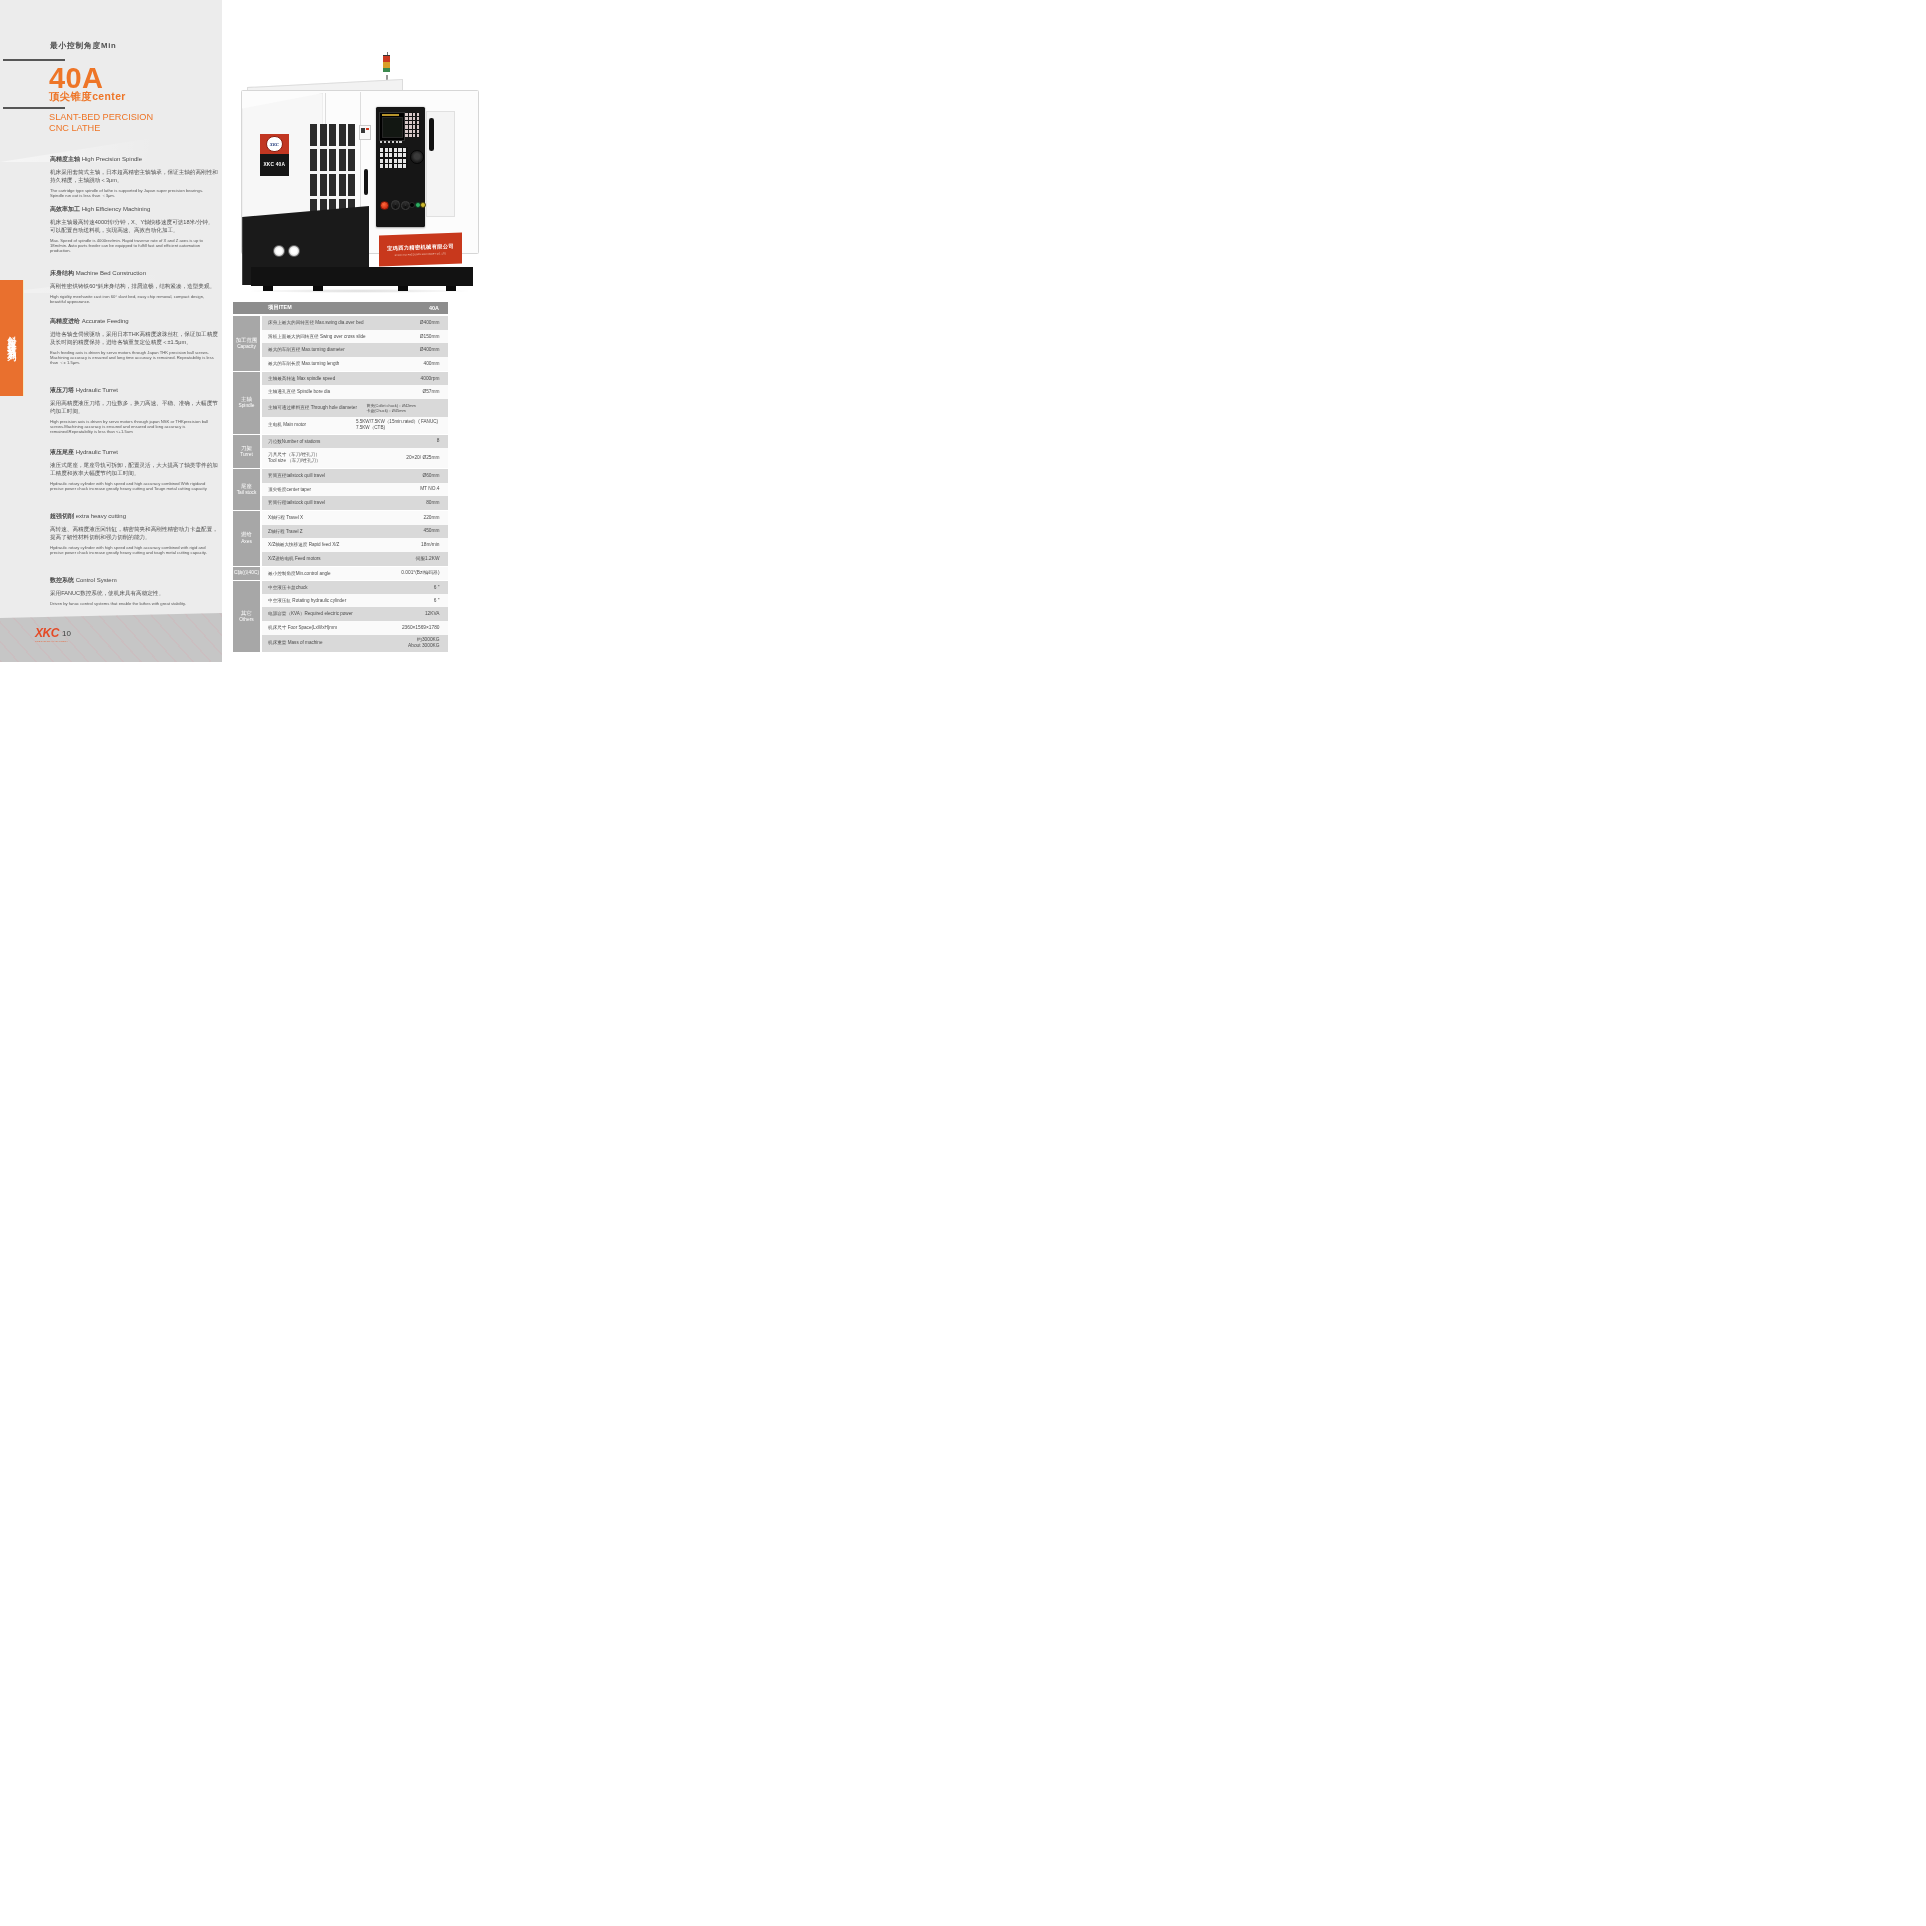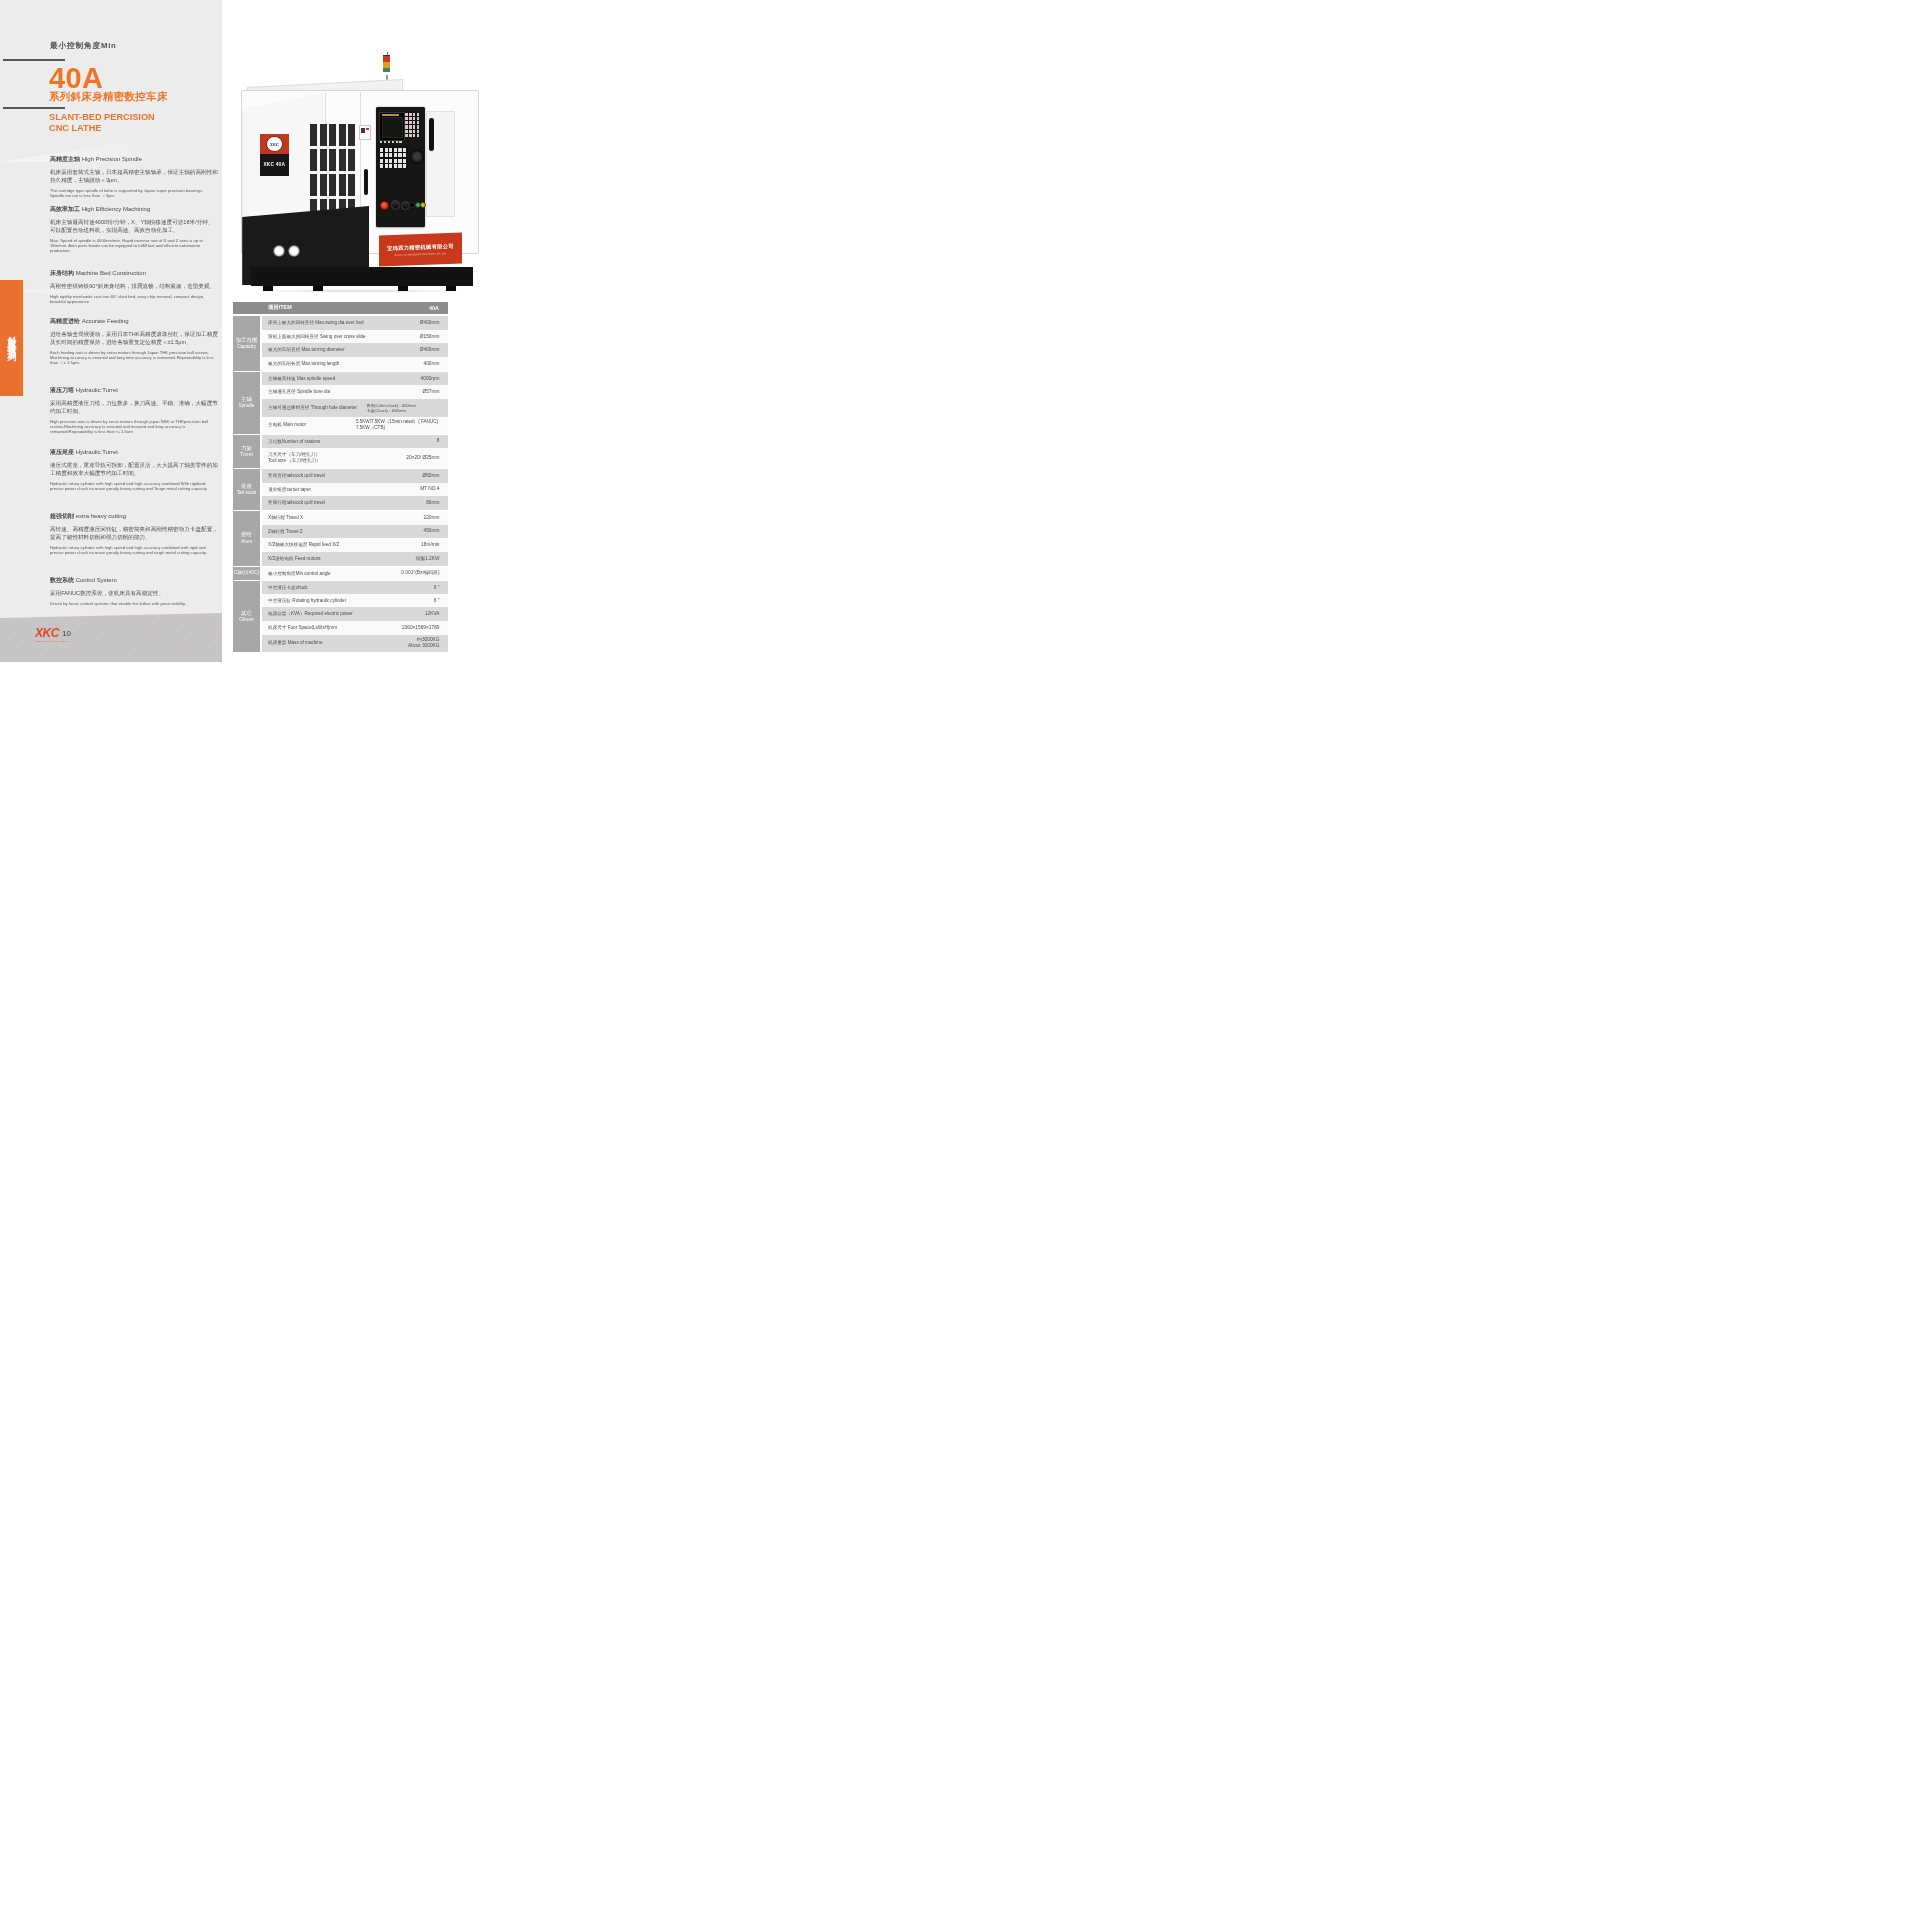--- a/index.html
+++ b/index.html
@@ -24,21 +24,21 @@
   .series-tab{position:absolute;left:0;top:280px;width:23px;height:116px;background:#e9702e;
     border-right:1.2px solid #f3e8c2;display:flex;align-items:center;justify-content:center;}
   .series-tab span{writing-mode:vertical-rl;text-orientation:upright;color:#ffffff;
     font-size:8.9px;letter-spacing:2.7px;font-weight:bold;}
   
   .kicker{position:absolute;left:50px;top:41px;font-size:7.7px;letter-spacing:0.8px;color:#4f4f4f;font-weight:bold;}
   .rule{position:absolute;left:3.1px;width:62px;height:1.9px;background:#565656;}
   .rule1{top:59px;} .rule2{top:107px;}
   .model-big{position:absolute;left:49px;top:64px;font-size:29px;font-weight:bold;color:#ee7527;line-height:1;letter-spacing:0.4px;}
   .series-cn{position:absolute;left:49px;top:90px;font-size:10.4px;font-weight:bold;color:#ee7527;letter-spacing:0.4px;}
-  .series-en{position:absolute;left:49px;top:112px;font-size:9.2px;font-weight:bold;color:#ee7527;line-height:1.22;white-space:pre-line;}
+  .series-en{position:absolute;left:49px;top:112px;font-size:9.2px;font-weight:normal;color:#ee7527;line-height:1.22;white-space:pre-line;}
   
   .section{position:absolute;left:50px;width:168px;}
   .section h3{margin:0 0 4.2px 0;font-size:6px;color:#4a4a4a;}
   .section h3 .h-cn{font-weight:bold;}
   .section h3 .h-en{font-weight:normal;}
   .section .p-cn{margin:0 0 3.5px 0;font-size:5.6px;line-height:8px;color:#4f4f4f;}
   .section .p-en{margin:0;font-size:4.2px;line-height:5.2px;color:#585858;}
   
   .footer-logo{position:absolute;left:35px;top:627px;width:46px;}
   .footer-logo .logo-word{font-size:12px;font-weight:bold;font-style:italic;color:#e44a26;letter-spacing:-0.4px;line-height:1;}
@@ -137,21 +137,21 @@
   <div class="bg-wedge2"></div>
   <div class="bg-footer-band"></div>
 
   <div class="series-tab">
     <span>斜床身转塔系列</span>
   </div>
 
   <div class="kicker">最小控制角度Min</div>
   <div class="rule rule1"></div>
   <div class="model-big">40A</div>
-  <div class="series-cn">系列斜床身精密数控车床</div>
+  <div class="series-cn">顶尖锥度center</div>
   <div class="rule rule2"></div>
   <div class="series-en">SLANT-BED PERCISION
 CNC LATHE</div>
 
   <div class="section" style="top:155px">
     <h3><span class="h-cn">高精度主轴</span><span class="h-en"> High Precision Spindle</span></h3>
     <p class="p-cn">机床采用套筒式主轴，日本超高精密主轴轴承，保证主轴的高刚性和持久精度，主轴跳动＜3μm。</p>
     <p class="p-en">The cartridge type spindle of lathe is supported by Japan super precision bearings.  Spindle run out is less than ＜3μm.</p>
   </div>
   <div class="section" style="top:205px">

